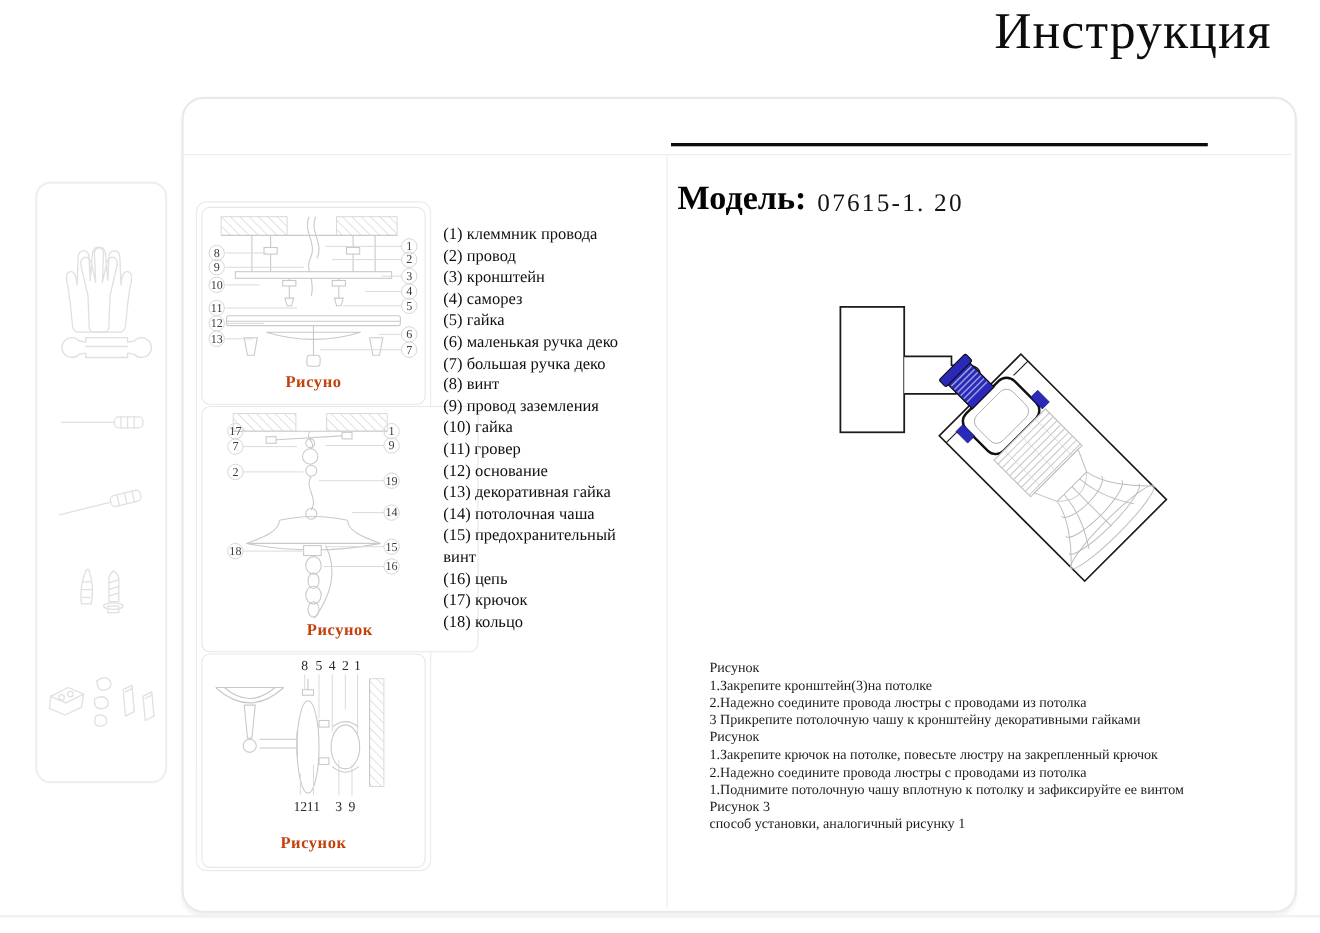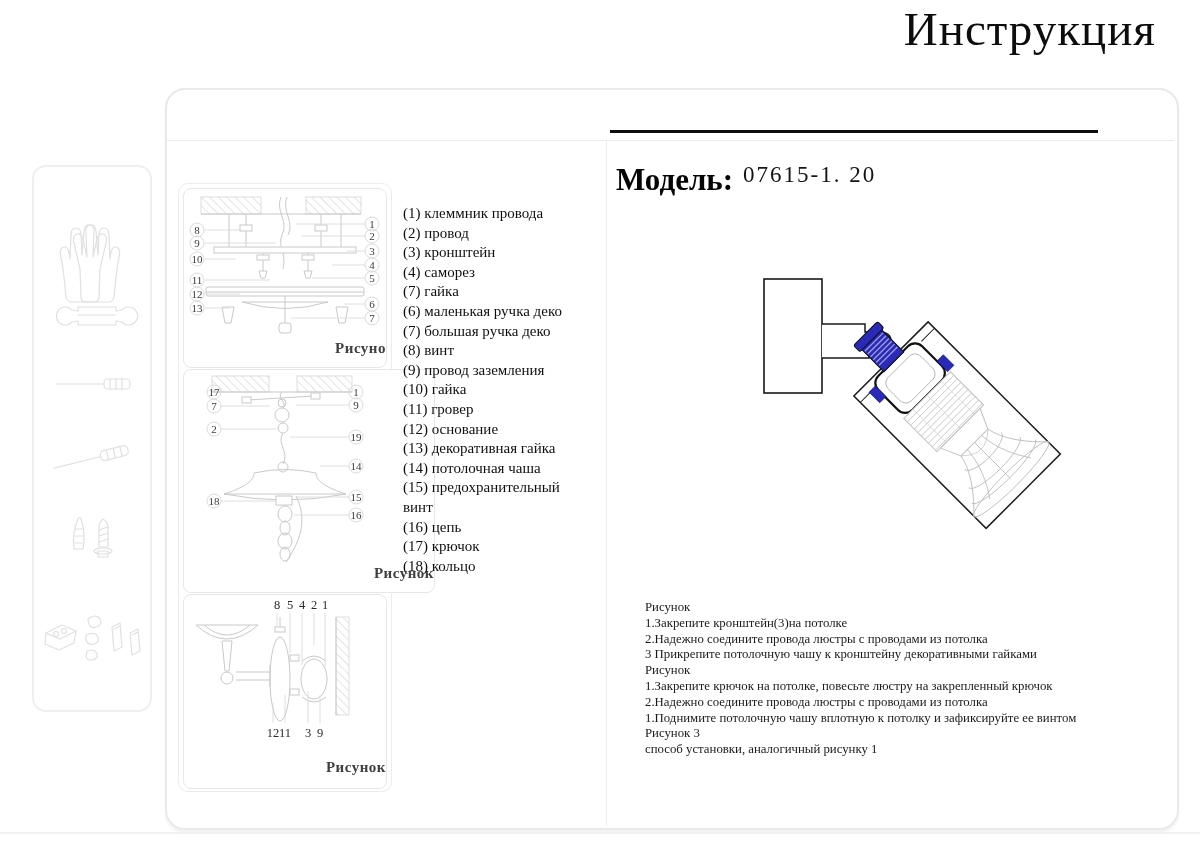--- a/index.html
+++ b/index.html
@@ -12,33 +12,33 @@
   .v-div{position:absolute;left:606px;top:141px;width:1px;height:685px;background:#ececec;}
   .bottom-shadow{position:absolute;left:0;top:832px;width:1200px;height:2px;background:#f1f1f1;}
   .toolbox{position:absolute;left:32px;top:165px;width:116px;height:543px;
         border:2px solid #efefef;border-radius:14px;}
   .toolbox svg{position:absolute;left:0;top:0;}
   
   .figures{position:absolute;left:178px;top:183px;width:212px;height:607px;
         border:1px solid #ececec;border-radius:10px;}
   .fig-box{position:absolute;left:4px;width:202px;border:1px solid #e7e7e7;border-radius:8px;background:#fff;}
   .fig-box svg{position:absolute;left:0;top:0;}
-  .fig-caption{position:absolute;left:0;right:0;text-align:right;font-weight:bold;
-        font-size:15px;letter-spacing:0.5px;color:#404040;}
+  .fig-caption{position:absolute;left:0;right:0;text-align:center;font-weight:bold;
+        font-size:15px;letter-spacing:0.5px;color:#c2410c;}
   .callout{font-size:11px;fill:#3c3c3c;font-family:"Liberation Serif",serif;text-anchor:middle;}
   .biglab{font-size:12.5px;fill:#2a2a2a;font-family:"Liberation Serif",serif;text-anchor:middle;}
   .ccirc{stroke:#d6d6d6;fill:none;stroke-width:0.9;}
   .ldr{stroke:#dadada;stroke-width:0.9;fill:none;}
   .ln{stroke:#c9c9c9;stroke-width:1;fill:none;}
   .lnf{stroke:#c9c9c9;stroke-width:1;fill:#fff;}
   
   .parts{position:absolute;left:403px;top:204px;width:188px;font-size:15px;line-height:19.6px;color:#0f0f0f;}
   
   .model-rule{position:absolute;left:610px;top:130px;width:488px;height:3px;background:#0c0c0c;}
-  .model-row{position:absolute;left:616px;top:162px;display:flex;align-items:flex-start;}
+  .model-row{position:absolute;left:616px;top:162px;display:flex;align-items:flex-end;}
   .model-label{font-size:31px;font-weight:bold;color:#040404;}
   .model-value{font-size:23px;margin-left:10px;letter-spacing:2px;color:#141414;}
   .lamp{position:absolute;left:615px;top:235px;}
   .instr{position:absolute;left:645px;top:600px;width:545px;font-size:12.8px;line-height:15.8px;color:#1a1a1a;}
   .tool{stroke:#e0e0e0;stroke-width:1.2;fill:none;stroke-linejoin:round;stroke-linecap:round;}
 </style>
 </head>
 <body>
 
 <div class="page">
@@ -273,21 +273,21 @@
       </svg>
       <div class="fig-caption" style="bottom:12px;">Рисунок</div>
     </div>
   </div>
 
   <div class="parts">
       <div class="part-item">(1) клеммник провода</div>
       <div class="part-item">(2) провод</div>
       <div class="part-item">(3) кронштейн</div>
       <div class="part-item">(4) саморез</div>
-      <div class="part-item">(7) гайка</div>
+      <div class="part-item">(5) гайка</div>
       <div class="part-item">(6) маленькая ручка деко</div>
       <div class="part-item">(7) большая ручка деко</div>
       <div class="part-item">(8) винт</div>
       <div class="part-item">(9) провод заземления</div>
       <div class="part-item">(10) гайка</div>
       <div class="part-item">(11) гровер</div>
       <div class="part-item">(12) основание</div>
       <div class="part-item">(13) декоративная гайка</div>
       <div class="part-item">(14) потолочная чаша</div>
       <div class="part-item">(15) предохранительный винт</div>

